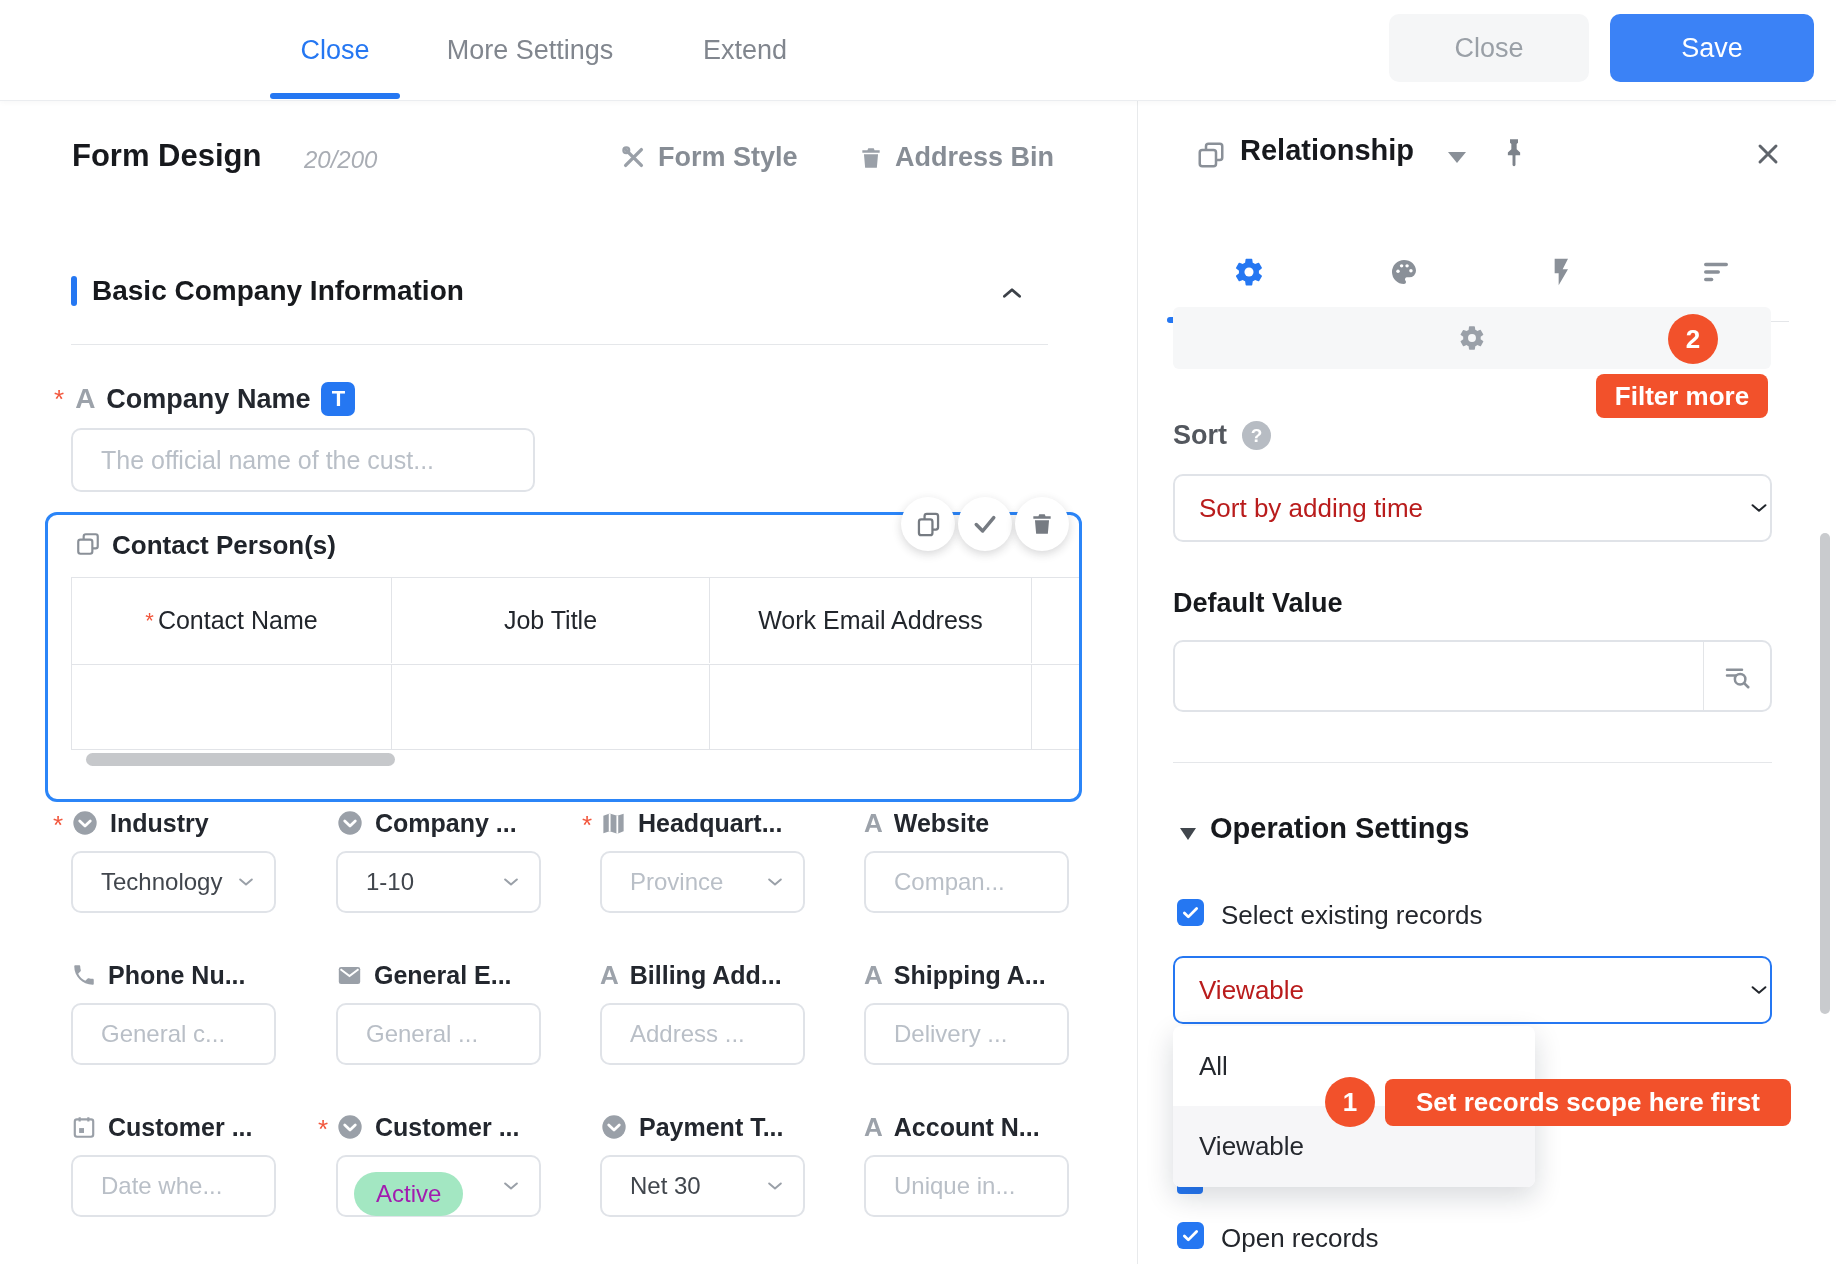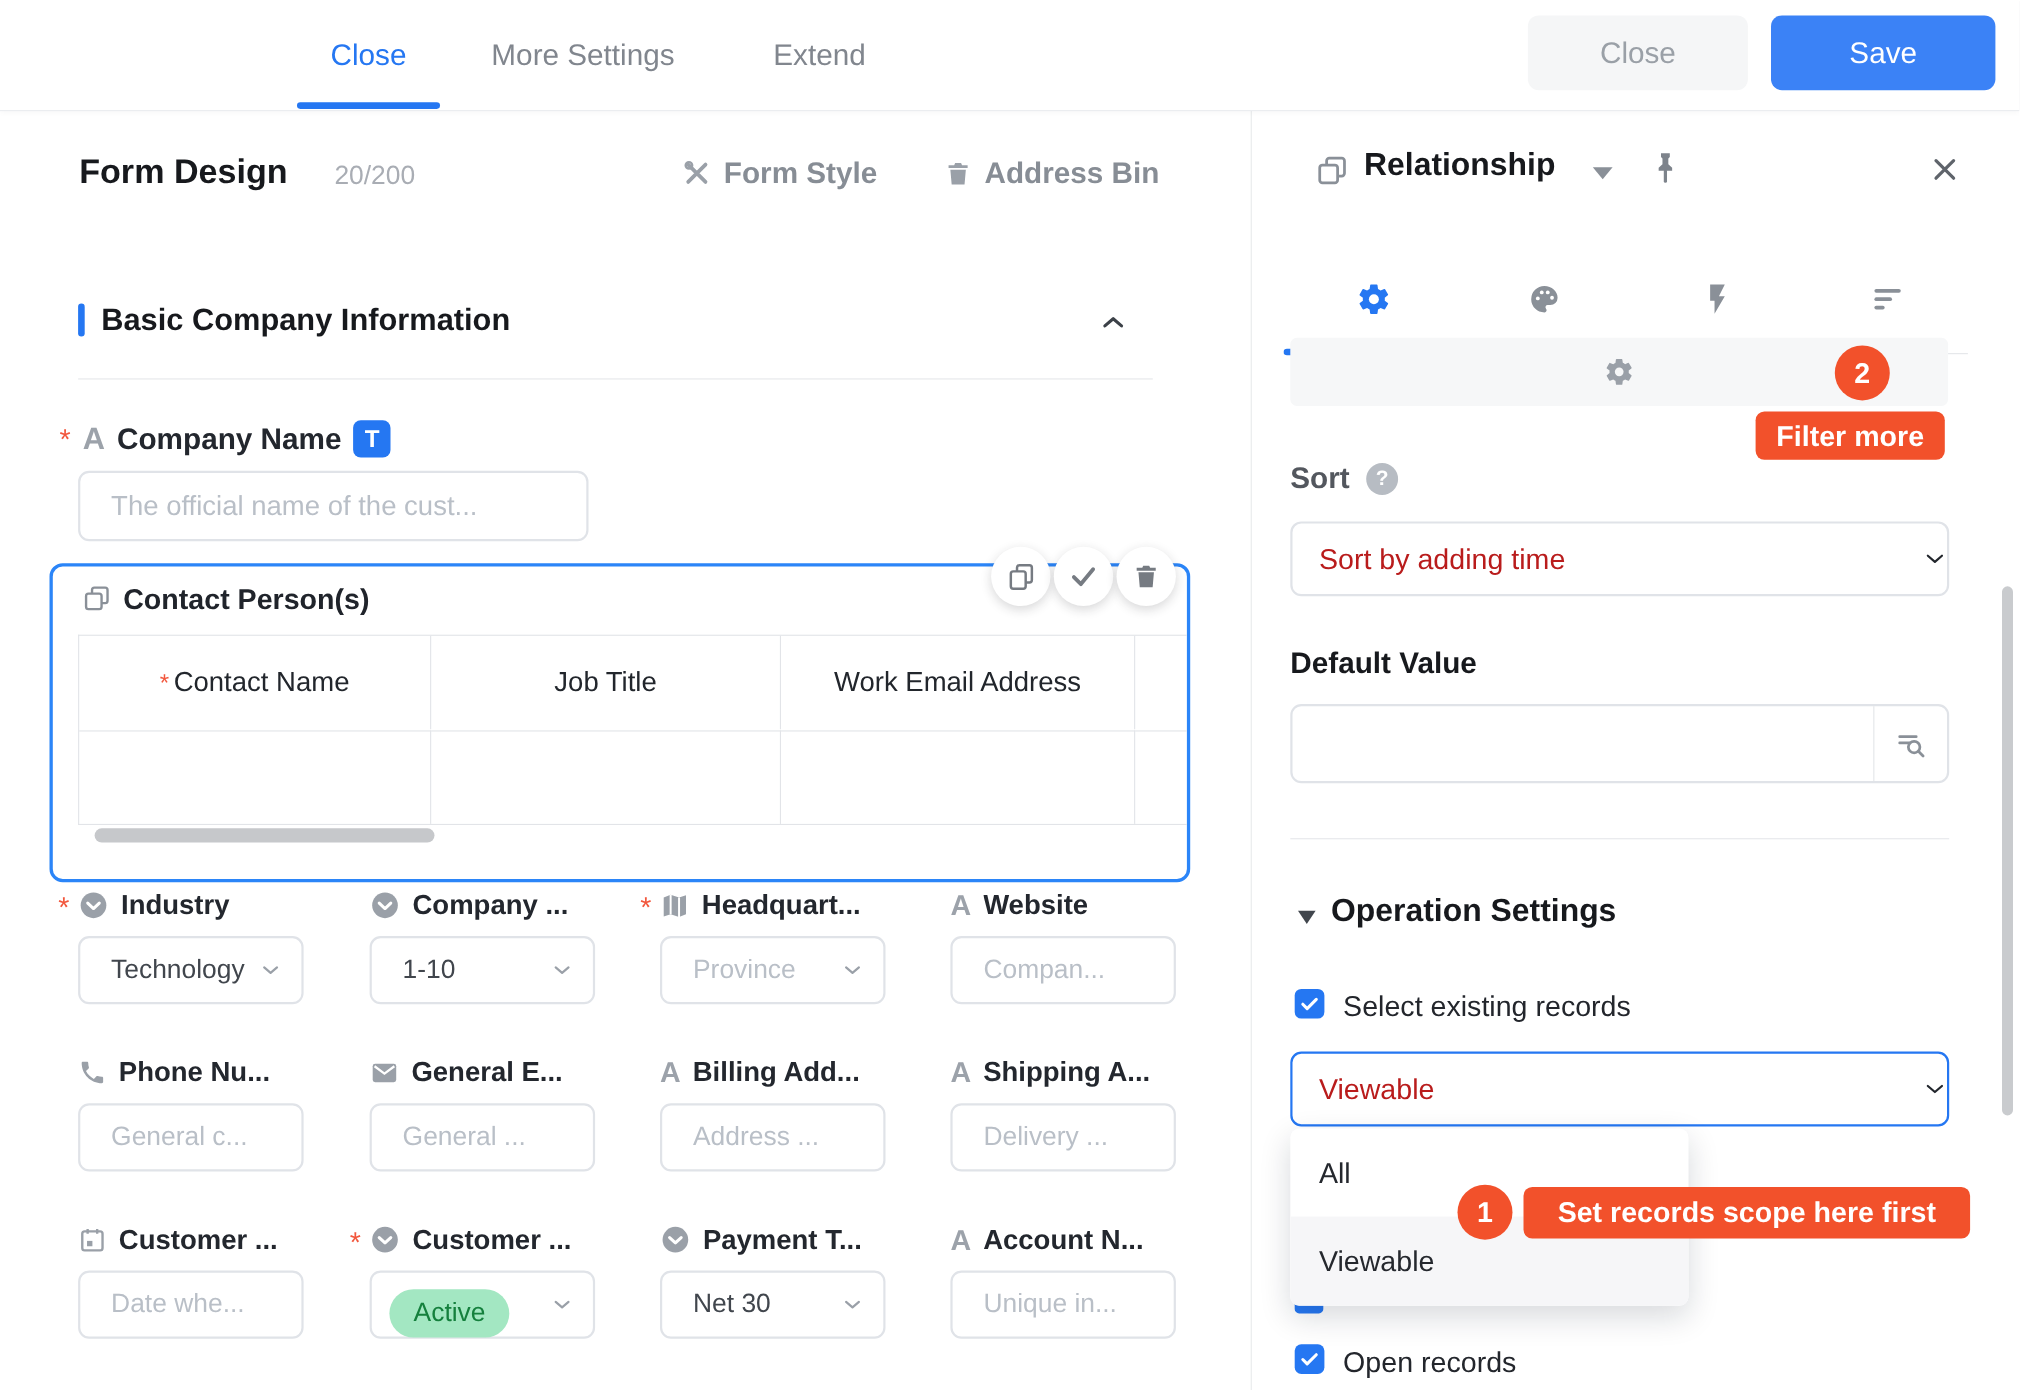--- a/index.html
+++ b/index.html
@@ -15,21 +15,21 @@
        color:#81868e;cursor:pointer;}
   .tab.active{color:#2577F2;}
   .tab-underline{top:93px;height:6px;border-radius:3px;background:#2577F2;}
   .btn{top:14px;height:68px;border-radius:10px;font-size:27px;font-weight:500;
        display:flex;align-items:center;justify-content:center;cursor:pointer;}
   .btn-close{left:1389px;width:200px;background:#f5f6f7;color:#9aa0a7;}
   .btn-save{left:1610px;width:204px;background:#3b82f6;color:#fff;}
 
   
   .fd-title{left:72px;top:138px;font-size:31px;font-weight:700;color:#17191d;}
-  .fd-count{left:304px;top:146px;font-size:24px;color:#a9adb4;}
+  .fd-count{left:304px;top:146px;font-size:24px;color:#a9adb4;font-style:italic;}
   .hdr-act{top:142px;display:flex;align-items:center;gap:11px;color:#878d95;
            font-size:27px;font-weight:600;cursor:pointer;}
   .hdr-act svg{color:#9aa0a8;}
 
   .section-bar{left:71px;top:276px;width:6px;height:30px;background:#2577F2;border-radius:3px;}
   .section-title{left:92px;top:274px;font-size:28px;font-weight:700;color:#17191d;line-height:34px;}
   .divider-h{height:1px;background:#e5e7ea;}
 
   
   .ast{color:#F2573D;font-size:26px;font-weight:400;}
@@ -38,21 +38,21 @@
   .lbltxt{font-size:25px;font-weight:700;color:#23272e;overflow:hidden;}
   .t-badge{width:34px;height:34px;border-radius:7px;background:#2577F2;color:#fff;
            font-size:22px;font-weight:700;display:flex;align-items:center;justify-content:center;}
   .ctrl{border:2px solid #e0e3e8;border-radius:10px;background:#fff;display:flex;
         align-items:center;box-sizing:border-box;}
   .ph{color:#b9bfc7;}
   .val{color:#41464d;}
   .ctrl-txt{font-size:24px;padding-left:28px;white-space:nowrap;overflow:hidden;flex:1;}
   .ctrl .chev{margin-right:18px;color:#9aa0a8;}
   .pill{margin-left:16px;background:#A3E7C2;border-radius:999px;padding:8px 22px;
-        font-size:24px;color:#15803d;flex:0 0 auto;margin-top:16px;}
+        font-size:24px;color:#a21caf;flex:0 0 auto;margin-top:16px;}
   .pill-wrap{flex:1;display:flex;align-items:center;}
 
   
   .subform{left:45px;top:512px;width:1037px;height:290px;border:3px solid #2B85F8;
            border-radius:12px;background:#fff;box-sizing:border-box;}
   .sub-title{left:112px;top:530px;font-size:26px;font-weight:700;color:#20242b;}
   .sub-clip{left:48px;top:515px;width:1031px;height:284px;overflow:hidden;border-radius:9px;}
   .sub-table{position:absolute;left:23px;top:62px;width:1180px;height:171px;
              border-top:1px solid #e2e4e8;border-bottom:1px solid #e2e4e8;border-left:1px solid #e2e4e8;
              display:flex;flex-wrap:wrap;}

